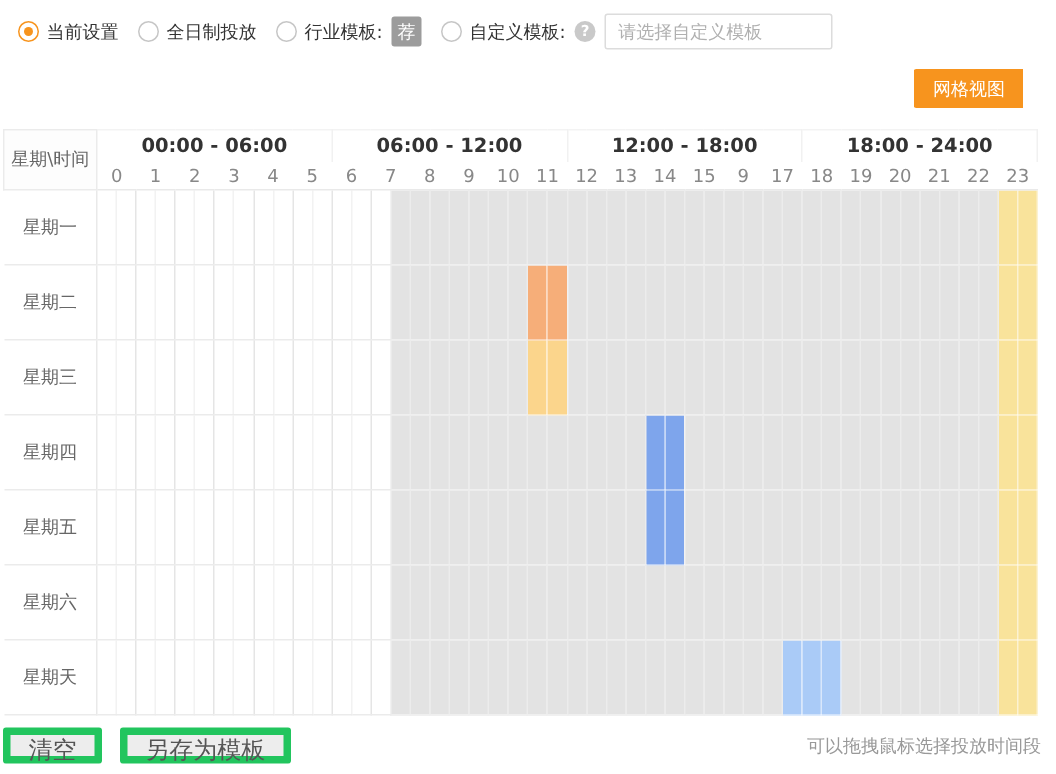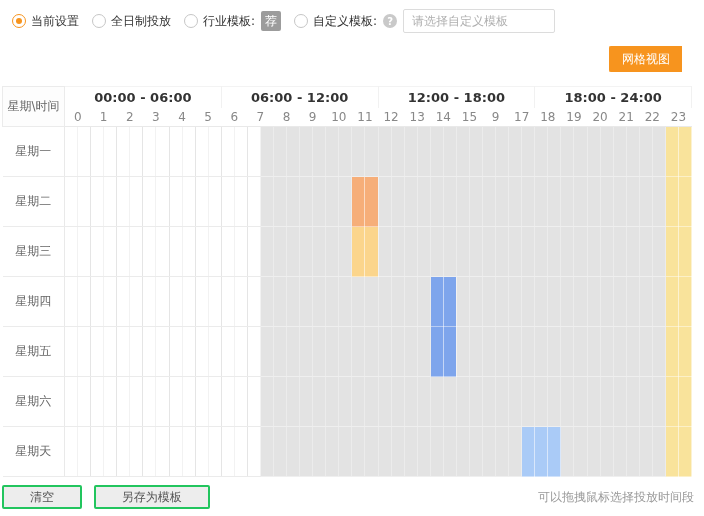--- a/index.html
+++ b/index.html
@@ -34,21 +34,21 @@
   td.range { height:21px; font-weight:bold; font-size:13px; color:#333; text-align:center; border-top:1px solid #f3f3f3; border-right:1px solid #f1f1f1; }
   td.hour { height:18px; font-size:12px; color:#888; text-align:center; border-bottom:1px solid #e9e9e9; }
   td.day { font-size:12px; color:#666; text-align:center; border-right:1px solid #e9e9e9; border-bottom:1px solid #ebebeb; background:#fff; }
   table.sched tbody td.cell { height:49px; }
   .cw { background:#fff; border-right:1px solid #f2f2f2; border-bottom:1px solid #ebebeb; }
   .cw.hb { border-right-color:#e5e5e5; }
   .cg { border-right:1px solid #ececec; border-bottom:1px solid #efefef; }
   .cb { border-right:1px solid rgba(255,255,255,0.55); border-bottom:1px solid rgba(255,255,255,0.45); }
   
   .footer { display:flex; justify-content:space-between; align-items:center; margin:8px 10px 0 2px; }
-  .fbtn { height:24px; padding:0 26px; background:#ededed; border:2px solid #22c55e; border-radius:2px; color:#555; font-size:12px; cursor:pointer; font-family:inherit; margin-right:8px; }
+  .fbtn { height:24px; padding:0 12px; background:#ededed; border:5px solid #22c55e; border-radius:2px; color:#555; font-size:16px; cursor:pointer; font-family:inherit; margin-right:8px; }
   .hint { color:#999; font-size:12px; }
 </style>
 </head>
 <body>
 
 <div class="toolbar">
   <label class="rgroup">
     <span class="rdot on"></span>
     <span class="rlabel">当前设置</span>
   </label>

